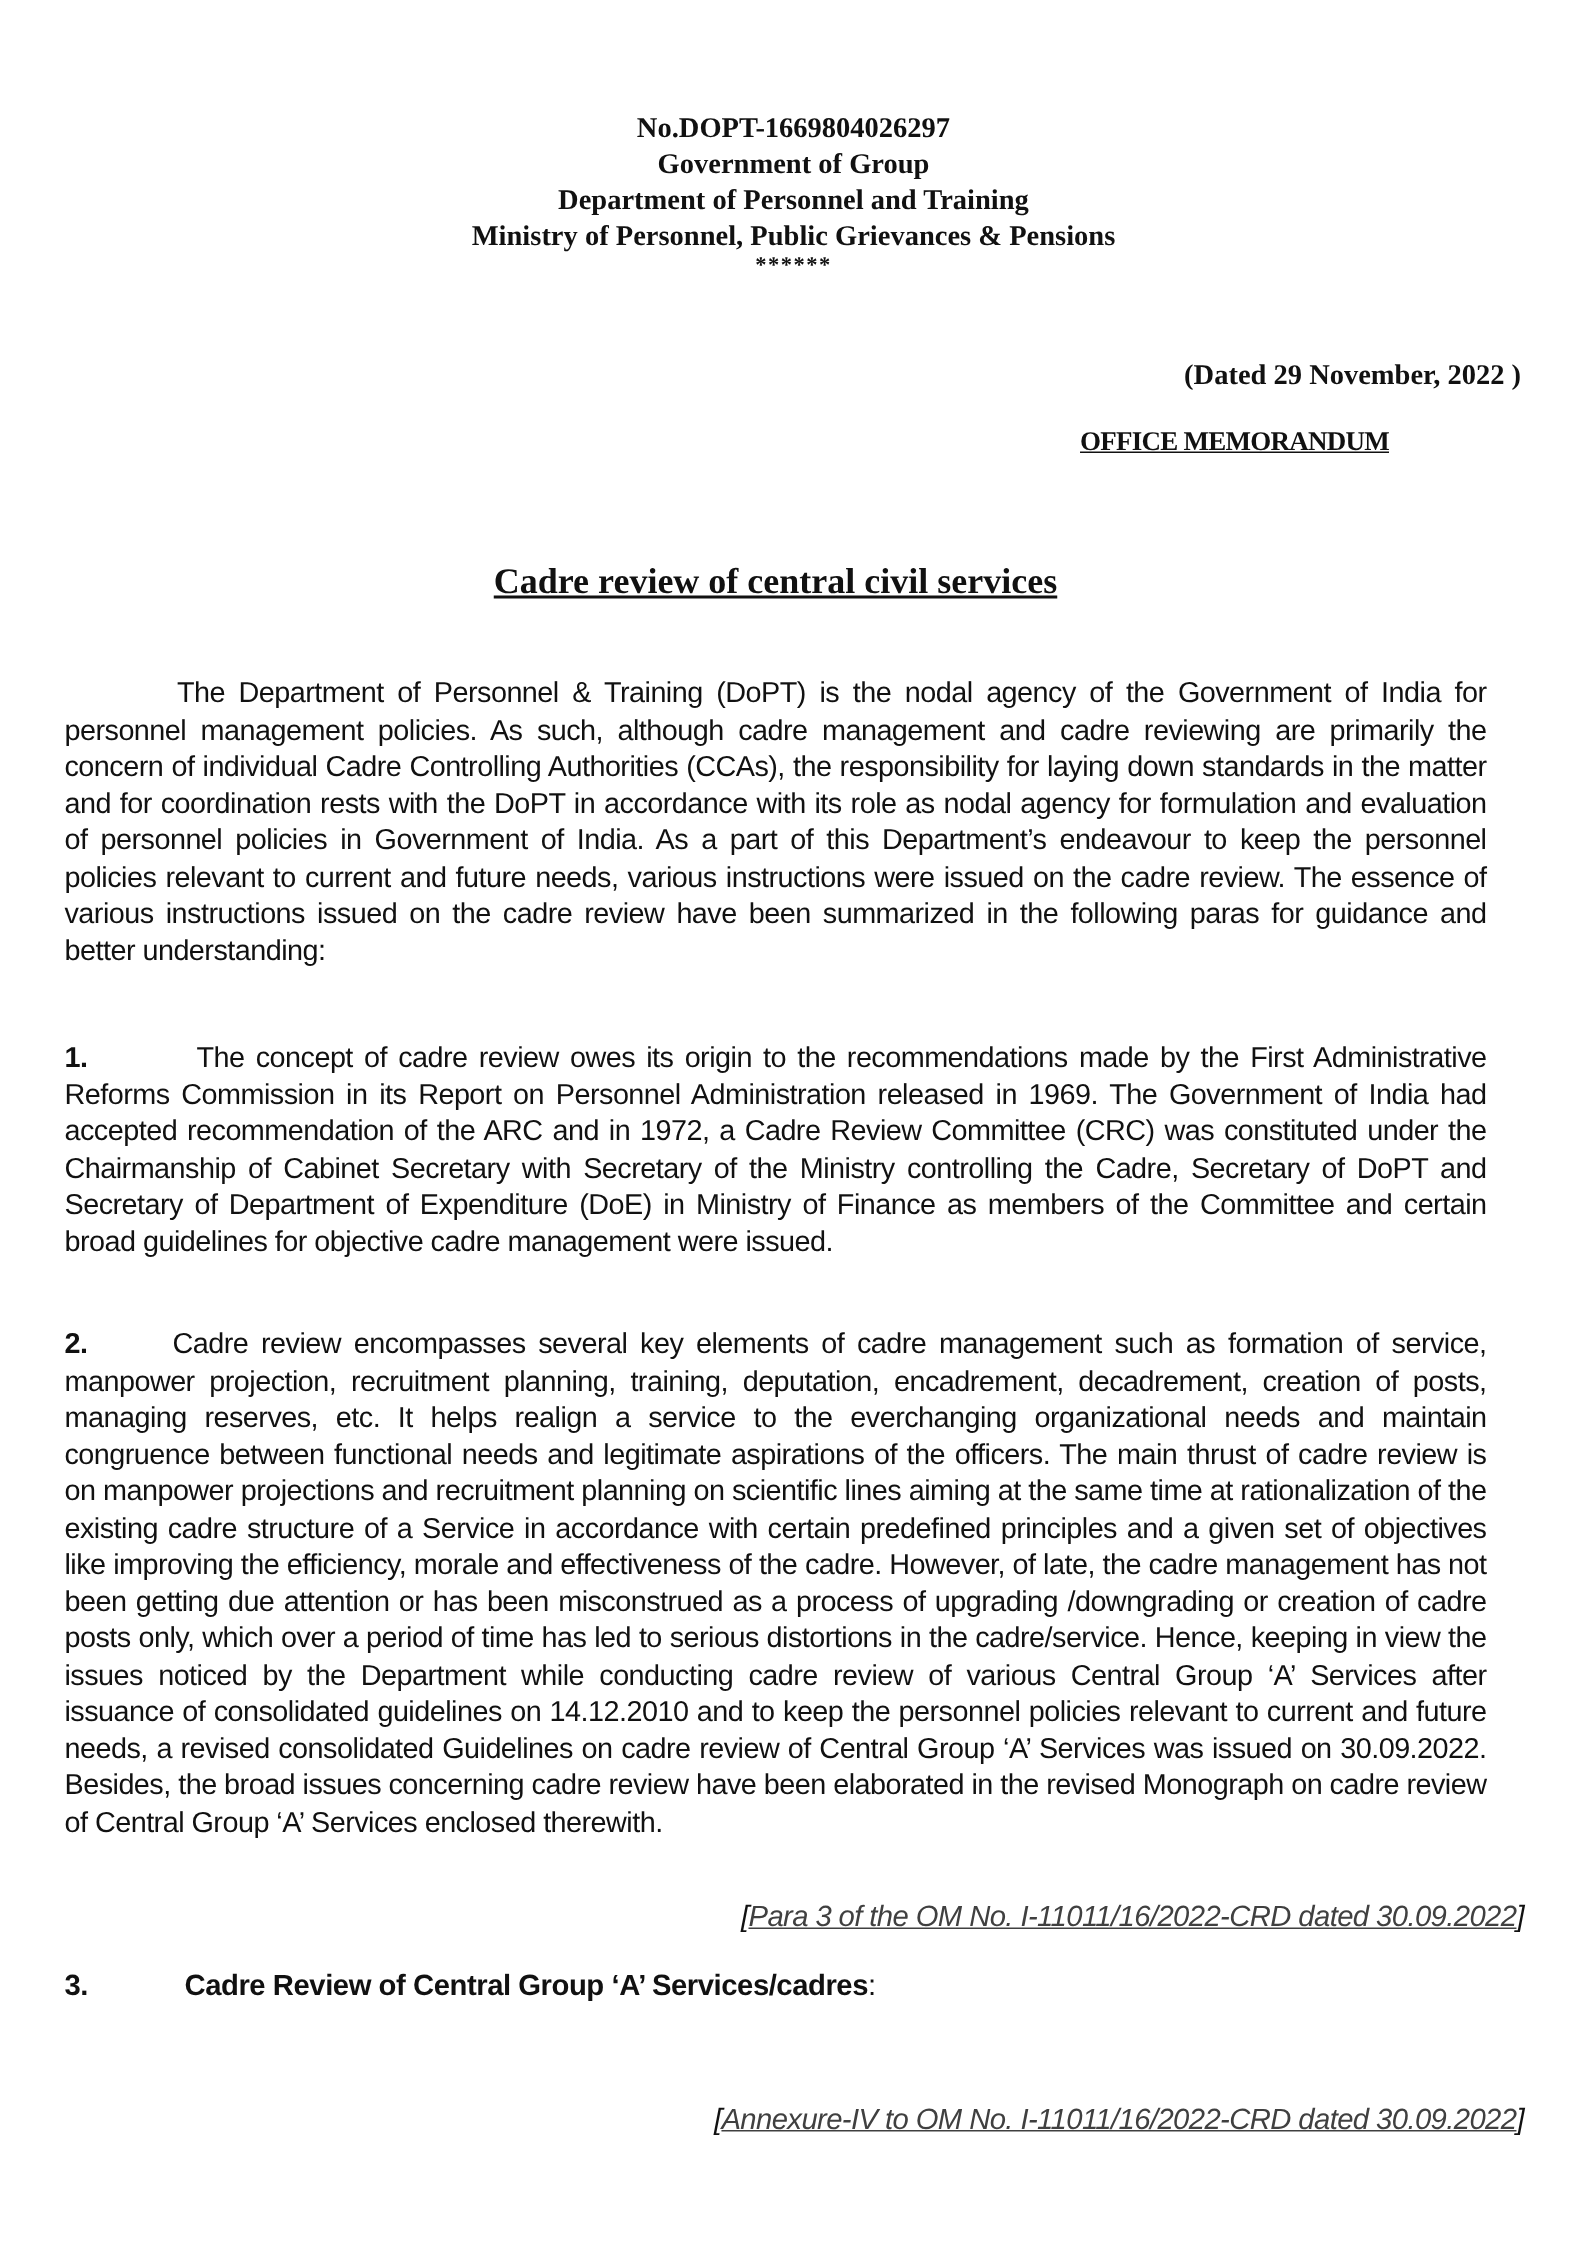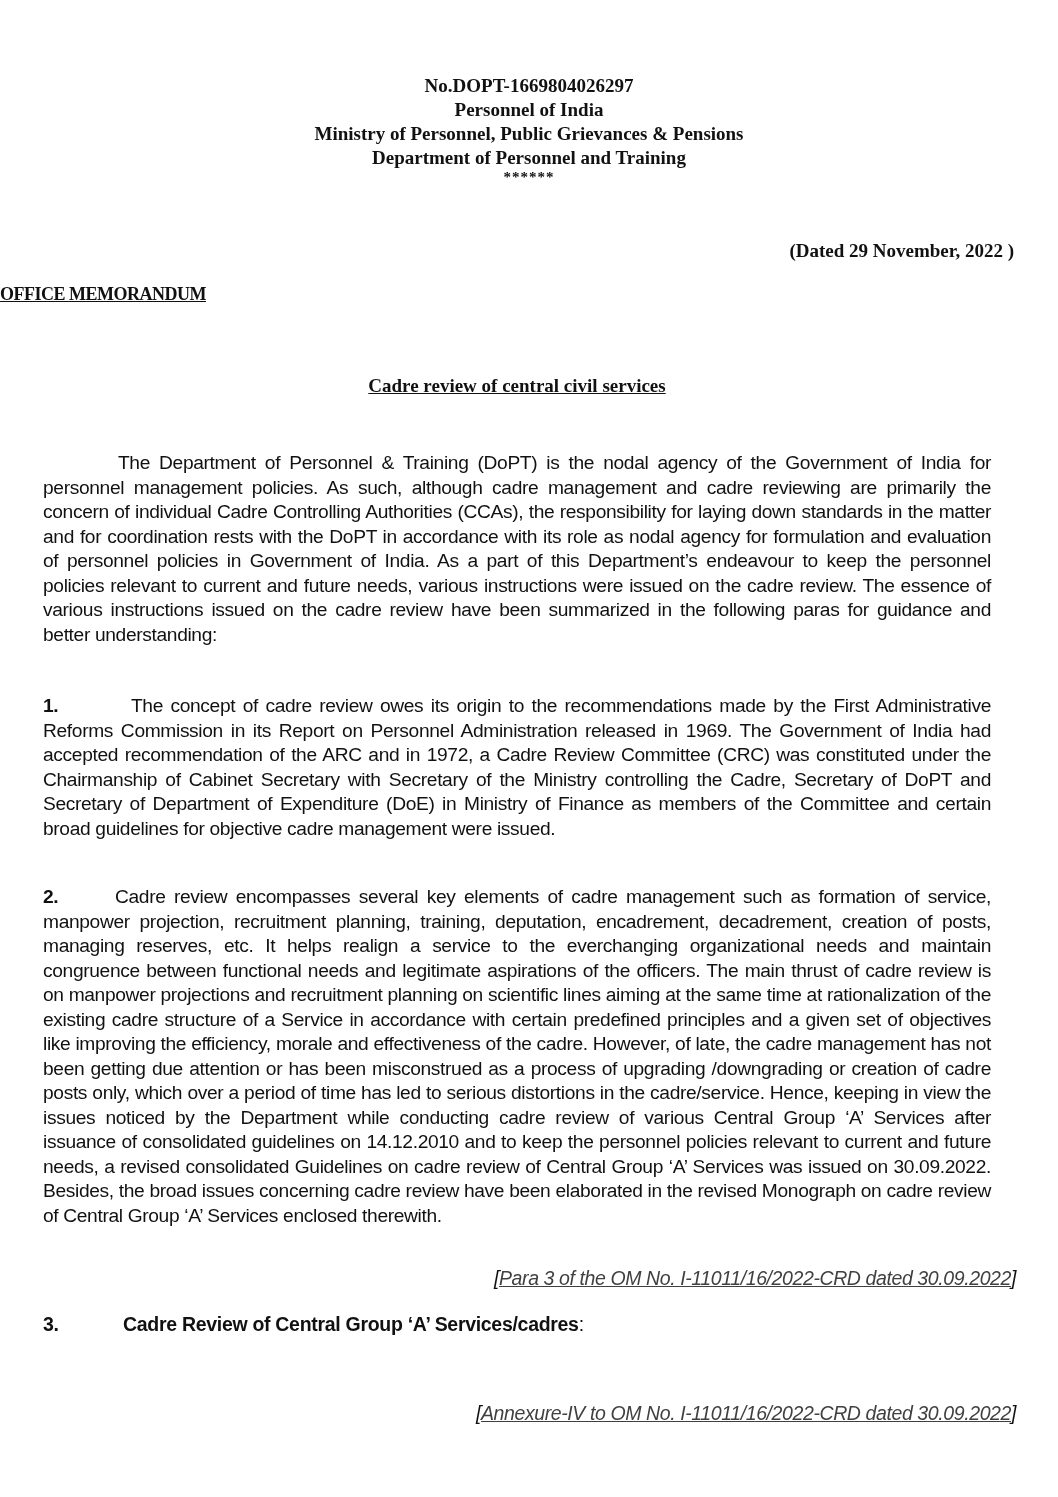--- a/index.html
+++ b/index.html
@@ -5,25 +5,25 @@
   html, body { margin: 0; padding: 0; background: #ffffff; }
   body { width: 1058px; height: 1497px; position: relative; overflow: hidden; color: #111; }
   .page { position: absolute; left: 0; top: 16px; width: 1058px; height: 1497px; padding-left: 24px; }
   .hdr { position: absolute; left: 0; width: 1058px; text-align: center;
          font-family: "Liberation Serif", "DejaVu Serif", serif; font-weight: bold; font-size: 19px;
          line-height: 24px; }
   .hdr div { height: 24px; }
   .stars { font-size: 15px; line-height: 14px; letter-spacing: 1px; }
   .dated { position: absolute; top: 224px; right: 68px;
            font-family: "Liberation Serif", serif; font-weight: bold; font-size: 19px; text-align: right; }
-  .om-title { position: absolute; top: 268px; left: 0; width: 926px; text-align: left;
+  .om-title { position: absolute; top: 268px; left: 0; width: 926px; text-align: right;
               font-family: "Liberation Serif", serif; font-weight: bold; font-size: 18px;
               text-decoration: underline; letter-spacing: -0.5px; }
   .subject { position: absolute; top: 359px; left: 0; width: 1034px; text-align: center;
-             font-family: "Liberation Serif", serif; font-weight: bold; font-size: 19px;
+             font-family: "Liberation Serif", serif; font-weight: bold; font-size: 24px;
              text-decoration: underline; }
   .para { position: absolute; left: 43px; width: 948px;
           font-family: "Liberation Sans", "DejaVu Sans", sans-serif; font-size: 19.2px;
           line-height: 24.5px; text-align: justify; letter-spacing: -0.35px; word-spacing: 0px; margin-top: 32px; }
   .intro { top: 403px; text-indent: 75px; }
   .p1 { top: 646px; }
   .p2 { top: 837px; }
   .num { font-weight: bold; display: inline-block; }
   .n1 { width: 88px; }
   .n2 { width: 72px; }
@@ -37,23 +37,23 @@
   .sec3 .n3 { display: inline-block; width: 80px; }
   .sec3 .colon { font-weight: normal; }
 </style>
 </head>
 <body>
 
 <div class="page">
 
   <div class="hdr" style="top:58px;">
     <div>No.DOPT-1669804026297</div>
-    <div>Personnel of India</div>
+    <div>Government of Group</div>
+    <div>Department of Personnel and Training</div>
     <div>Ministry of Personnel, Public Grievances &amp; Pensions</div>
-    <div>Department of Personnel and Training</div>
     <div class="stars">******</div>
   </div>
 
   <div class="dated">(Dated 29 November, 2022 )</div>
 
   <div class="om-title">OFFICE MEMORANDUM</div>
 
   <div class="subject">Cadre review of central civil services</div>
 
   <div class="para intro">The Department of Personnel &amp; Training (DoPT) is the nodal agency of the Government of India for personnel management policies. As such, although cadre management and cadre reviewing are primarily the concern of individual Cadre Controlling Authorities (CCAs), the responsibility for laying down standards in the matter and for coordination rests with the DoPT in accordance with its role as nodal agency for formulation and evaluation of personnel policies in Government of India. As a part of this Department’s endeavour to keep the personnel policies relevant to current and future needs, various instructions were issued on the cadre review. The essence of various instructions issued on the cadre review have been summarized in the following paras for guidance and better understanding:</div>

